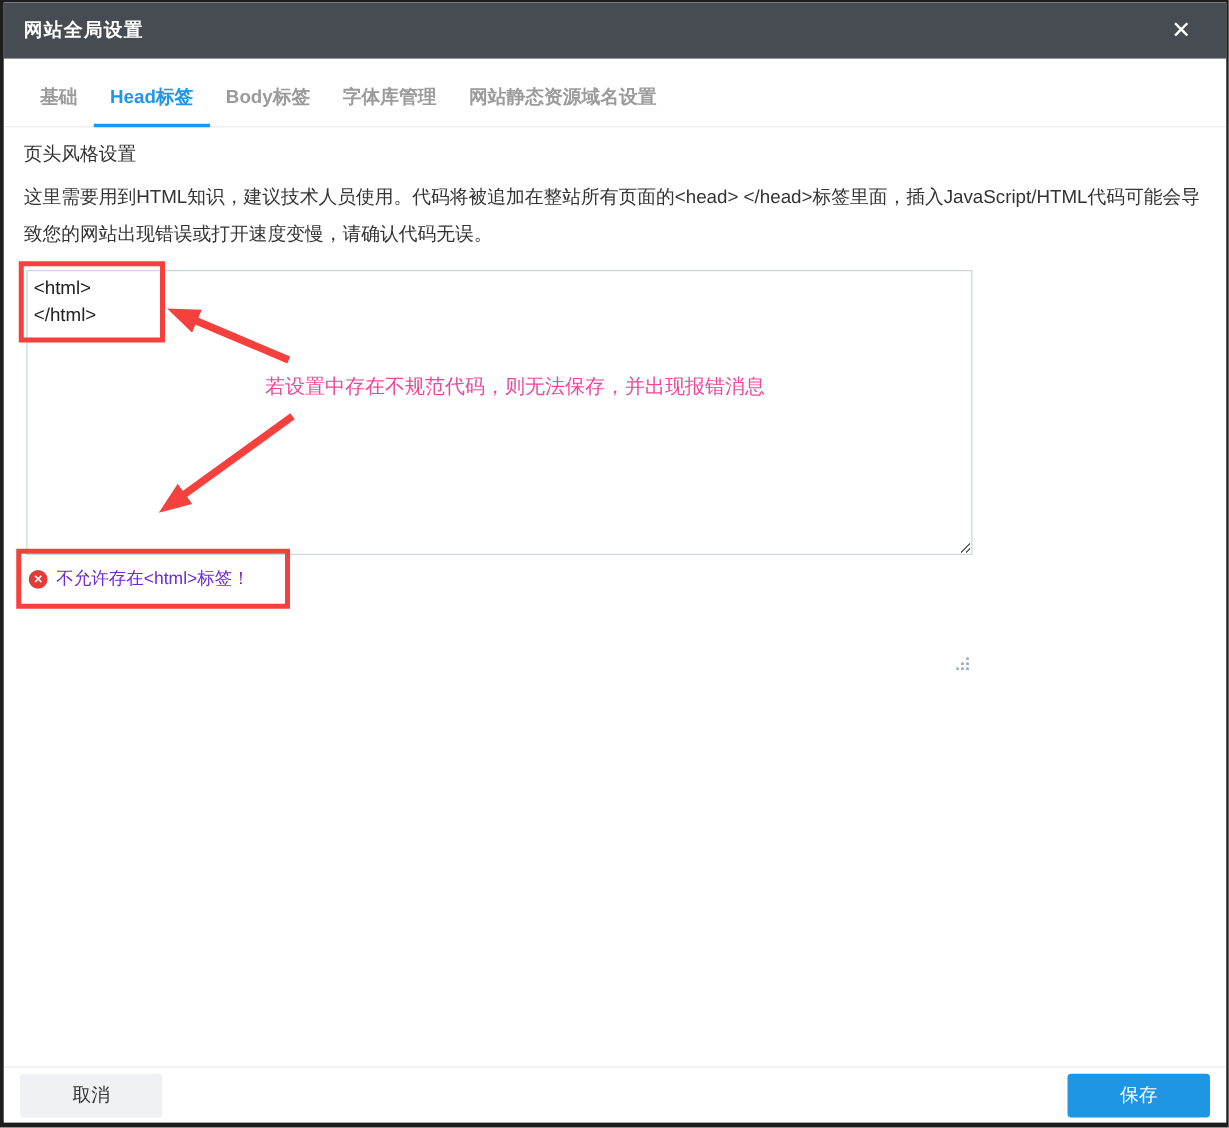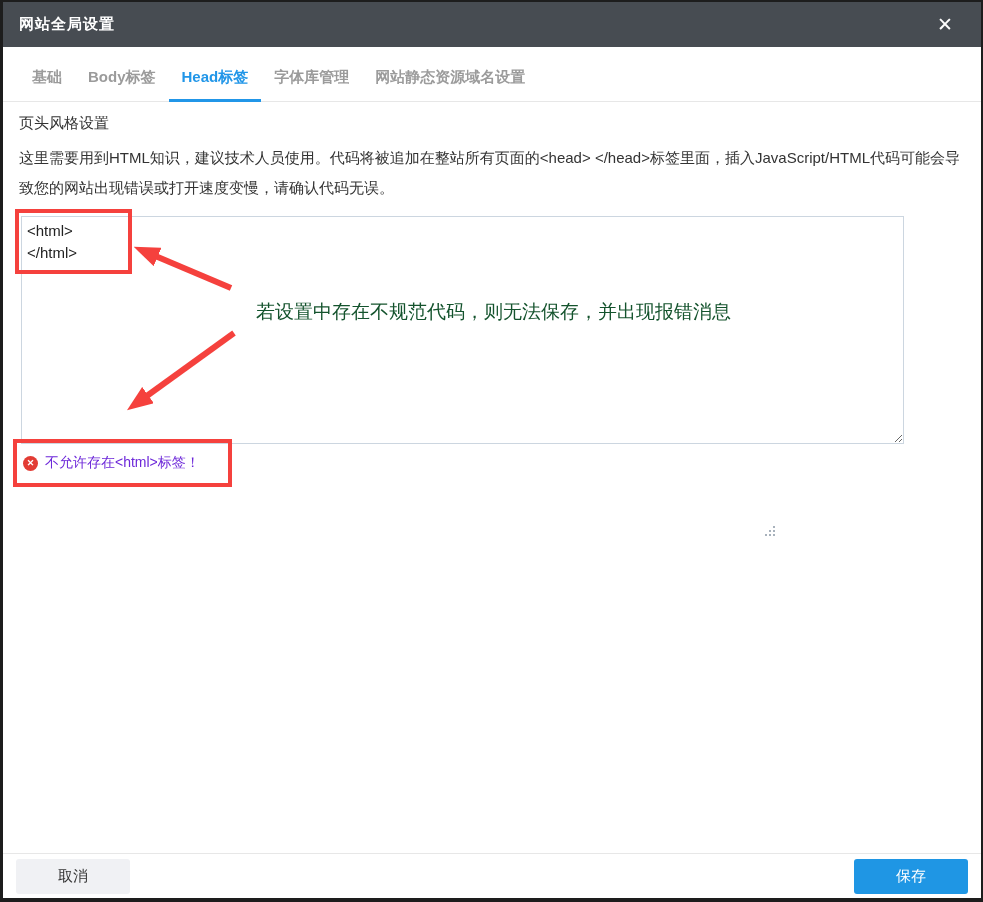--- a/index.html
+++ b/index.html
@@ -58,21 +58,21 @@
   }
   .desc {
     margin:0 16px;
     width:948px;
     font-size:15px; color:#333;
     line-height:30px;
   }
   .code-area {
     display:block;
     margin:13px 0 0 18px;
-    width:883px; height:228px;
+    width:757px; height:228px;
     border:1px solid #ccd6e0;
     background:#fff;
     padding:3px 5px;
     font-family:"Liberation Sans", sans-serif;
     font-size:15px; line-height:22px; color:#222;
     resize:both;
     outline:none;
   }
   .resize-grip {
     position:absolute;
@@ -107,23 +107,22 @@
   .error-text { font-size:14px; color:#6d28d9; }
 
   
   .annotation-layer { position:absolute; inset:0; pointer-events:none; }
   .anno-rect { position:absolute; border:4px solid #f5413d; }
   .anno-rect.r1 { left:12px; top:207px; width:117px; height:65px; }
   .anno-rect.r2 { left:10px; top:437px; width:219px; height:48px; }
   .anno-note {
     position:absolute; left:209px; top:297px;
     font-family:"DejaVu Serif", serif;
-    font-size:19px; color:#14532d;
+    font-size:16px; color:#ec4899;
     white-space:nowrap;
-    margin-left:44px;
   }
   svg.arrows { position:absolute; left:0; top:0; width:983px; height:902px; }
 
   
   .footer {
     flex:0 0 45px;
     border-top:1px solid #e7e7e7;
     background:#fff;
     display:flex; align-items:center; justify-content:space-between;
     padding:0 13px;
@@ -141,22 +140,22 @@
 
 <div class="dialog">
 
   <div class="titlebar">
     <span class="title">网站全局设置</span>
     <span class="close-btn">✕</span>
   </div>
 
   <div class="tabs">
     <span class="tab">基础</span>
+    <span class="tab active">Head标签</span>
     <span class="tab">Body标签</span>
-    <span class="tab active">Head标签</span>
     <span class="tab">字体库管理</span>
     <span class="tab">网站静态资源域名设置</span>
   </div>
 
   <div class="content">
     <div class="section-title">页头风格设置</div>
     <div class="desc">这里需要用到HTML知识，建议技术人员使用。代码将被追加在整站所有页面的&lt;head&gt; &lt;/head&gt;标签里面，插入JavaScript/HTML代码可能会导致您的网站出现错误或打开速度变慢，请确认代码无误。</div>
 
     <textarea class="code-area" spellcheck="false" style="">&lt;html&gt;
 &lt;/html&gt;</textarea>

